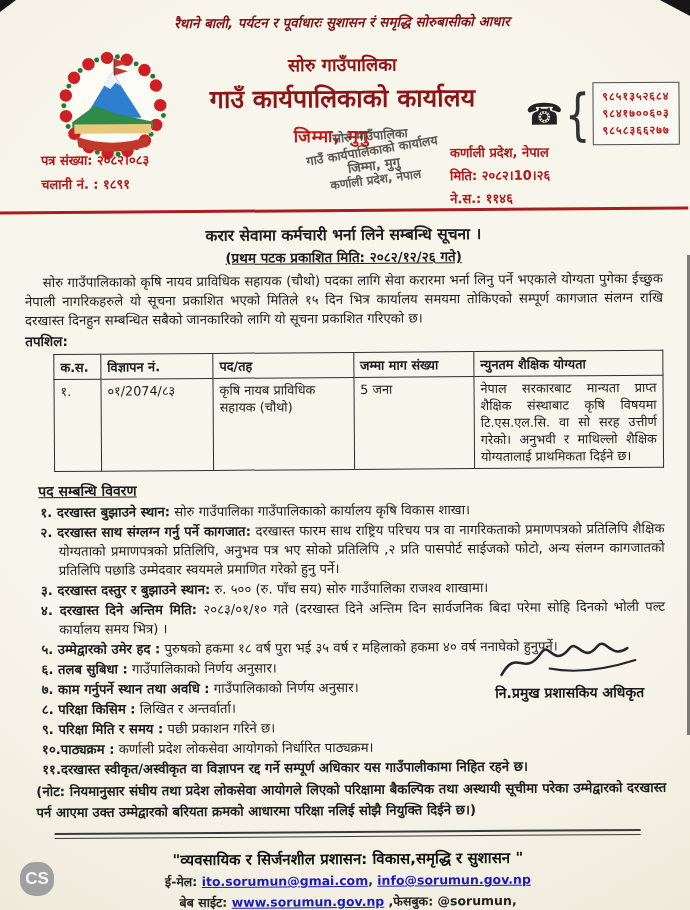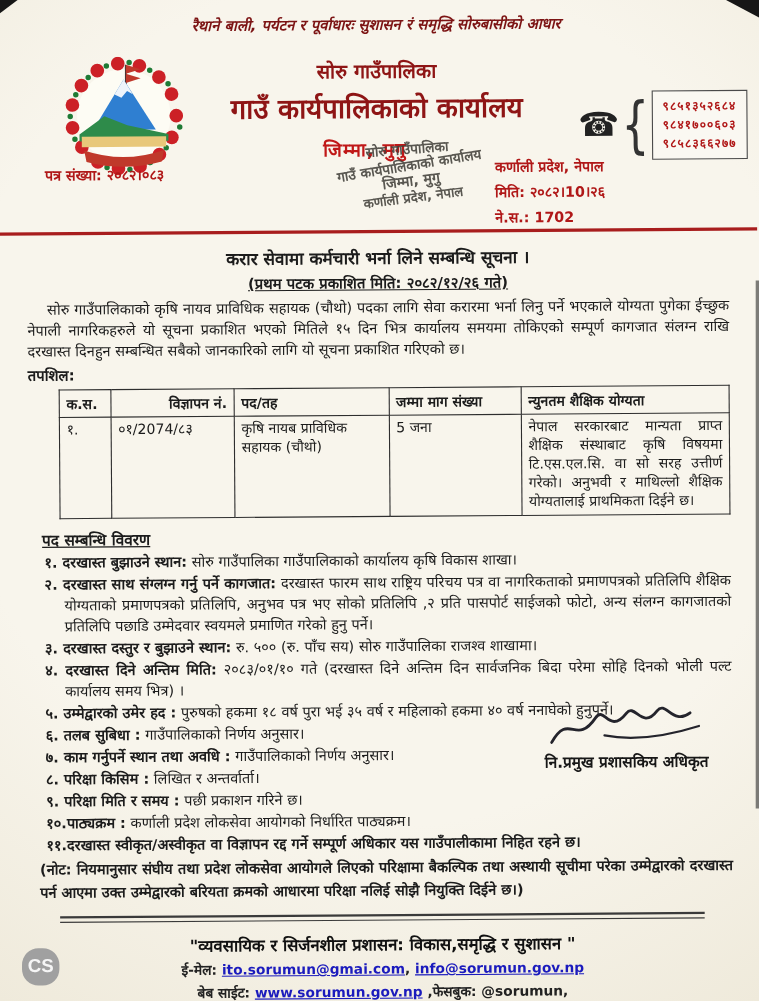--- a/index.html
+++ b/index.html
@@ -35,21 +35,21 @@
   .main{padding:6px 26px 0 26px;color:#1c1c1c;}
   .title{text-align:center;font-size:15.5px;font-weight:bold;margin-top:5px;}
   .subtitle{text-align:center;font-size:13.5px;font-weight:bold;text-decoration:underline;margin-top:3px;}
   .bodyp{margin-top:5px;font-size:13.2px;line-height:19px;text-align:justify;text-indent:18px;}
   .tapasil{font-size:13.5px;font-weight:bold;margin-top:2px;}
   table{border-collapse:collapse;margin:4px 0 0 28px;}
   th,td{border:1.6px solid #2e2e2e;padding:3px 6px;font-size:12.8px;vertical-align:top;text-align:left;}
   th{font-weight:bold;white-space:nowrap;}
   td{line-height:17px;}
   .qual{text-align:justify;width:178px;}
-  .c-sn{width:34px;} .c-ad{width:100px;text-align:right;} .c-post{width:130px;} .c-cnt{width:108px;}
+  .c-sn{width:34px;} .c-ad{width:100px;} .c-post{width:130px;} .c-cnt{width:108px;}
   .dheading{margin:9px 0 3px 12px;font-size:14px;font-weight:bold;text-decoration:underline;}
   .li{font-size:13.2px;line-height:19px;margin:0 0 1px 14px;padding-left:18px;text-indent:-18px;text-align:justify;}
   .li .lb{font-weight:bold;}
   .note{margin:2px 0 0 8px;font-size:13.2px;line-height:21px;font-weight:bold;text-align:justify;}
   .sigblock{position:absolute;left:468px;top:640px;width:200px;text-align:center;}
   .sigtitle{font-size:14px;font-weight:bold;color:#171717;margin-top:-4px;}
   .divider{margin:10px auto 0 auto;width:92%;height:3px;
     border-top:2px solid #3a3a3a;border-bottom:1px solid #3a3a3a;}
   .quote{text-align:center;font-size:15px;font-weight:bold;margin-top:11px;color:#111;}
   .mailline,.webline{text-align:center;font-size:12.5px;margin-top:4px;color:#222;font-weight:bold;}
@@ -136,25 +136,26 @@
         <span class="brace">{</span>
         <div class="phoneBox">
           <div>९८५१३५२६८४</div>
           <div>९८४१७००६०३</div>
           <div>९८५८३६६२७७</div>
         </div>
       </div>
 
       <div class="metaL">
         <div>पत्र संख्या: २०८२।०८३</div>
+        <div>चलानी नं. : १८९१</div>
       </div>
       <div class="metaR">
         <div>कर्णाली प्रदेश, नेपाल</div>
         <div>मिति: २०८२।10।२६</div>
-        <div>ने.स.: 1702</div>
+        <div>ने.स.: ११४६</div>
       </div>
     </div>
 
     <div class="main">
       <div class="title">करार सेवामा कर्मचारी भर्ना लिने सम्बन्धि सूचना ।</div>
       <div class="subtitle">(प्रथम पटक प्रकाशित मिति: २०८२/१२/२६ गते)</div>
       <div class="bodyp">सोरु गाउँपालिकाको कृषि नायव प्राविधिक सहायक (चौथो) पदका लागि सेवा करारमा भर्ना लिनु पर्ने भएकाले योग्यता पुगेका ईच्छुक नेपाली नागरिकहरुले यो सूचना प्रकाशित भएको मितिले १५ दिन भित्र कार्यालय समयमा तोकिएको सम्पूर्ण कागजात संलग्न राखि दरखास्त दिनहुन सम्बन्धित सबैको जानकारिको लागि यो सूचना प्रकाशित गरिएको छ।</div>
       <div class="tapasil">तपशिल:</div>
 
       <table>

